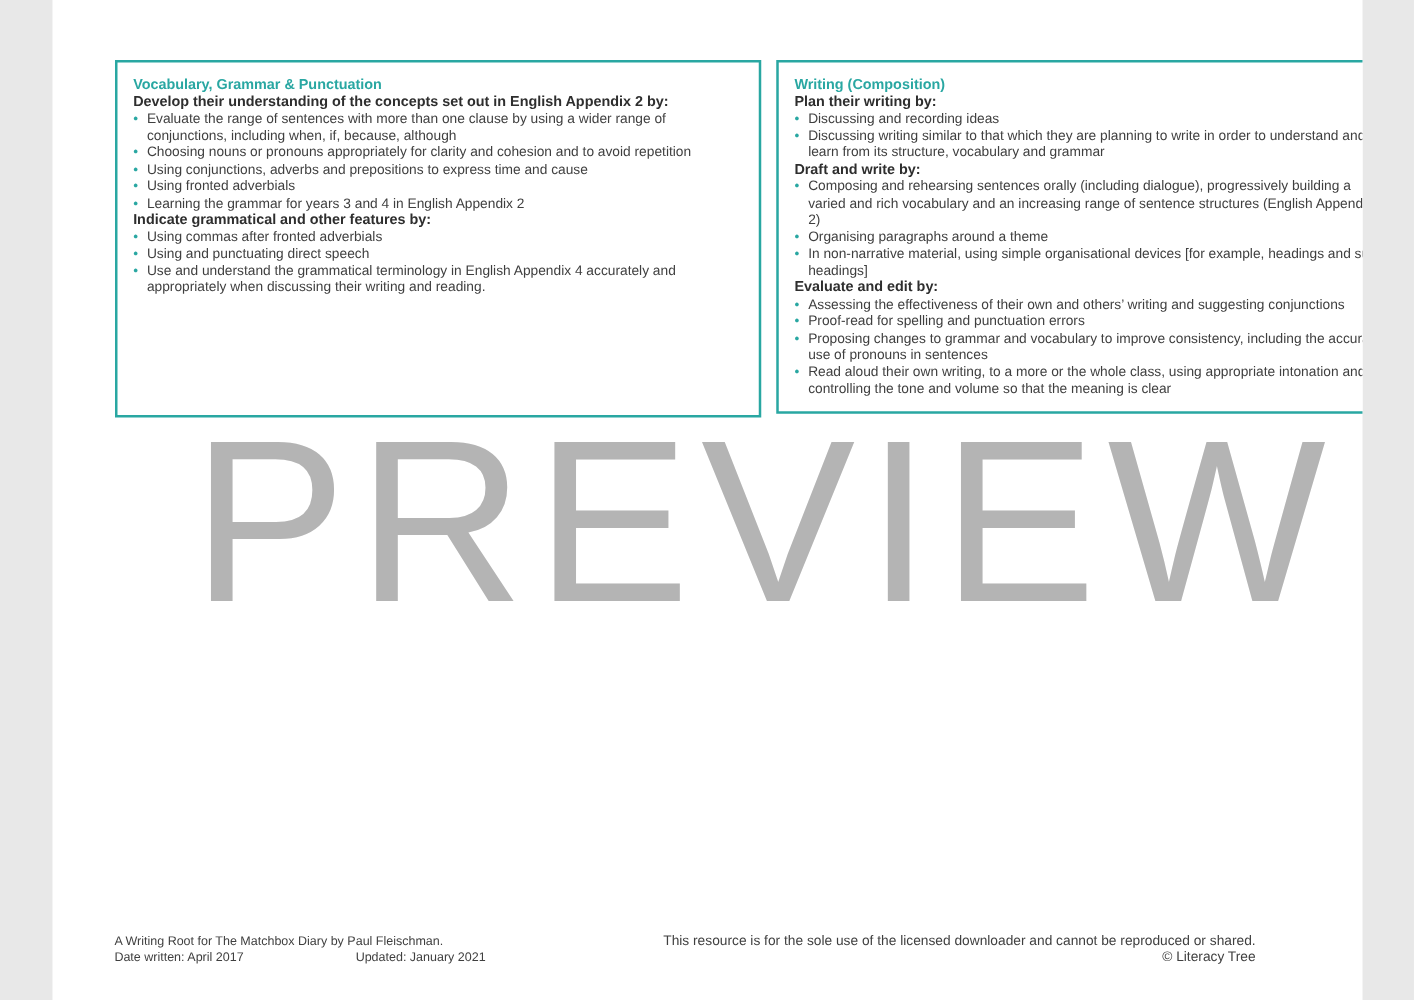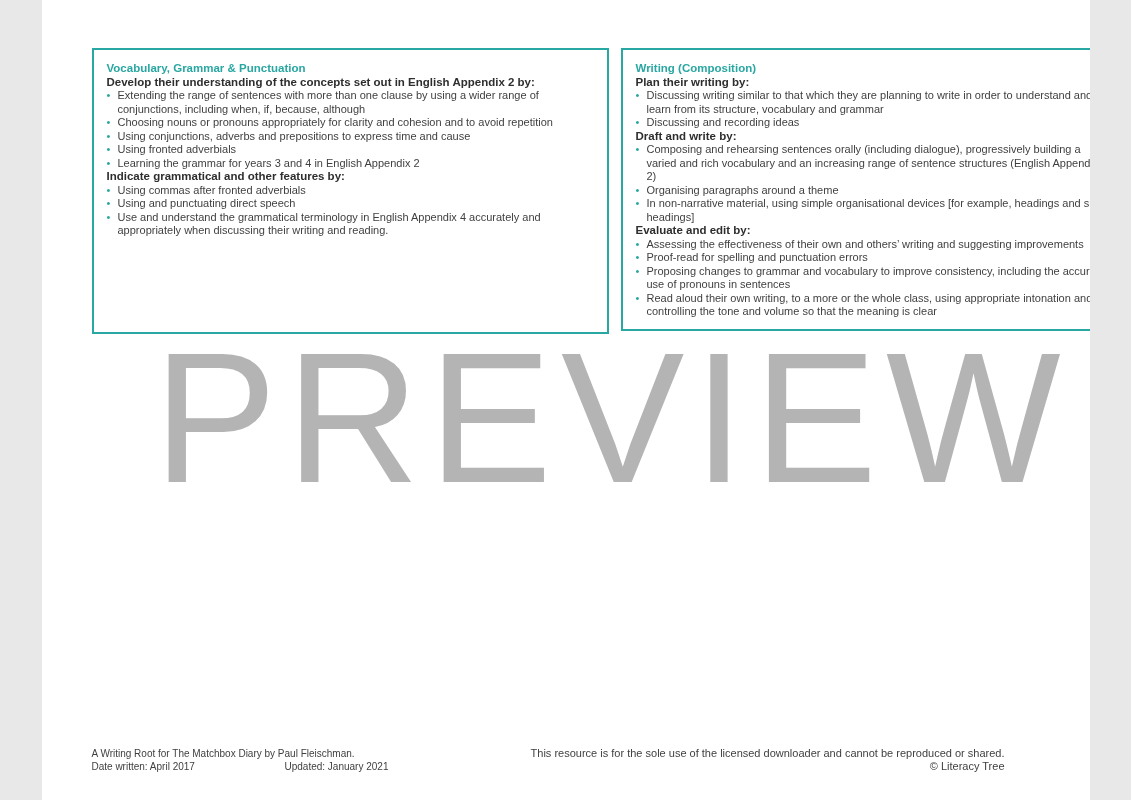--- a/index.html
+++ b/index.html
@@ -95,54 +95,54 @@
 </head>
 <body>
 
 <div class="page">
 
   <div class="content-box box-left">
     <div class="box-title">Vocabulary, Grammar &amp; Punctuation</div>
 
     <div class="section-heading">Develop their understanding of the concepts set out in English Appendix 2 by:</div>
     <ul class="bullets">
-      <li>Extending the range of sentences with more than one clause by using a wider range of conjunctions, including when, if, because, although</li>
+      <li>Evaluate the range of sentences with more than one clause by using a wider range of conjunctions, including when, if, because, although</li>
       <li>Choosing nouns or pronouns appropriately for clarity and cohesion and to avoid repetition</li>
       <li>Using conjunctions, adverbs and prepositions to express time and cause</li>
       <li>Using fronted adverbials</li>
       <li>Learning the grammar for years 3 and 4 in English Appendix 2</li>
     </ul>
 
     <div class="section-heading">Indicate grammatical and other features by:</div>
     <ul class="bullets">
       <li>Using commas after fronted adverbials</li>
       <li>Using and punctuating direct speech</li>
       <li>Use and understand the grammatical terminology in English Appendix 4 accurately and appropriately when discussing their writing and reading.</li>
     </ul>
   </div>
 
   <div class="content-box box-right">
     <div class="box-title">Writing (Composition)</div>
 
     <div class="section-heading">Plan their writing by:</div>
     <ul class="bullets">
+      <li>Discussing and recording ideas</li>
       <li>Discussing writing similar to that which they are planning to write in order to understand and learn from its structure, vocabulary and grammar</li>
-      <li>Discussing and recording ideas</li>
     </ul>
 
     <div class="section-heading">Draft and write by:</div>
     <ul class="bullets">
       <li>Composing and rehearsing sentences orally (including dialogue), progressively building a varied and rich vocabulary and an increasing range of sentence structures (English Appendix 2)</li>
       <li>Organising paragraphs around a theme</li>
       <li>In non-narrative material, using simple organisational devices [for example, headings and sub-headings]</li>
     </ul>
 
     <div class="section-heading">Evaluate and edit by:</div>
     <ul class="bullets">
-      <li>Assessing the effectiveness of their own and others’ writing and suggesting improvements</li>
+      <li>Assessing the effectiveness of their own and others’ writing and suggesting conjunctions</li>
       <li>Proof-read for spelling and punctuation errors</li>
       <li>Proposing changes to grammar and vocabulary to improve consistency, including the accurate use of pronouns in sentences</li>
       <li>Read aloud their own writing, to a more or the whole class, using appropriate intonation and controlling the tone and volume so that the meaning is clear</li>
     </ul>
   </div>
 
   <div class="watermark">PREVIEW</div>
 
   <div class="footer-left">
     <div>A Writing Root for The Matchbox Diary by Paul Fleischman.</div>

